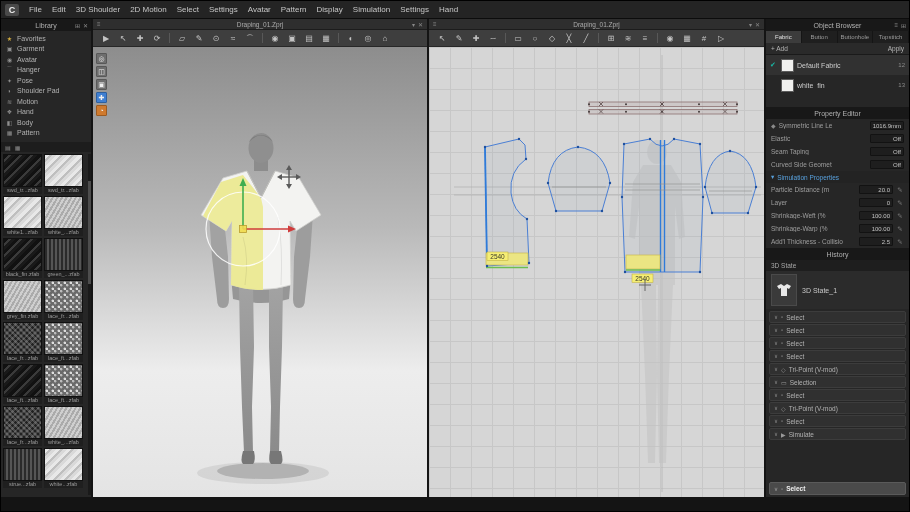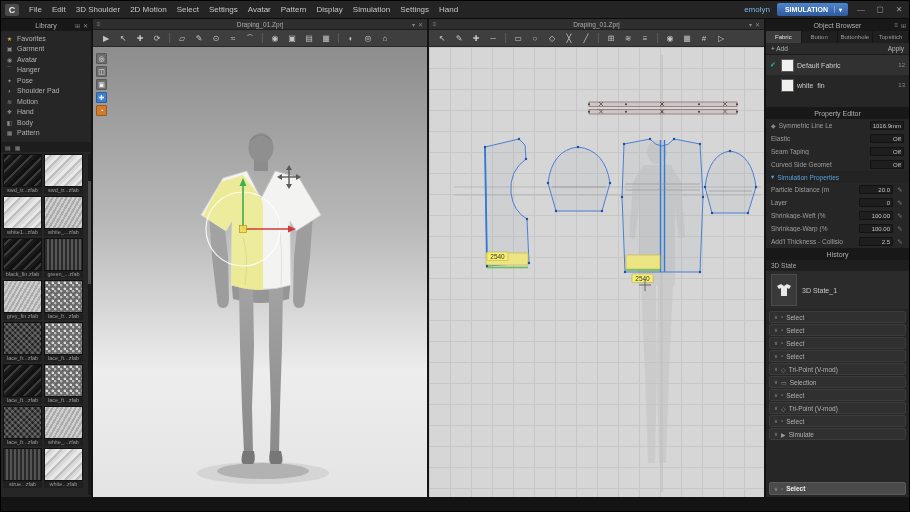--- a/index.html
+++ b/index.html
@@ -104,30 +104,20 @@
     <span class="mi">3D Shoulder</span>
     <span class="mi">2D Motion</span>
     <span class="mi">Select</span>
     <span class="mi">Settings</span>
     <span class="mi">Avatar</span>
     <span class="mi">Pattern</span>
     <span class="mi">Display</span>
     <span class="mi">Simulation</span>
     <span class="mi">Settings</span>
     <span class="mi">Hand</span>
-    <div class="mb-right">
-      <span class="user">emolyn</span>
-      <div class="simbtn">
-        <span>SIMULATION</span>
-        <span class="caret">▾</span>
-      </div>
-      <span class="wc">—</span>
-      <span class="wc">▢</span>
-      <span class="wc">✕</span>
-    </div>
   </div>
 
   <div class="left-panel">
     <div class="panel-header">
       <span>Library</span>
       <span class="ph-icons">
         <span>⊞</span>
         <span>✕</span>
       </span>
     </div>

